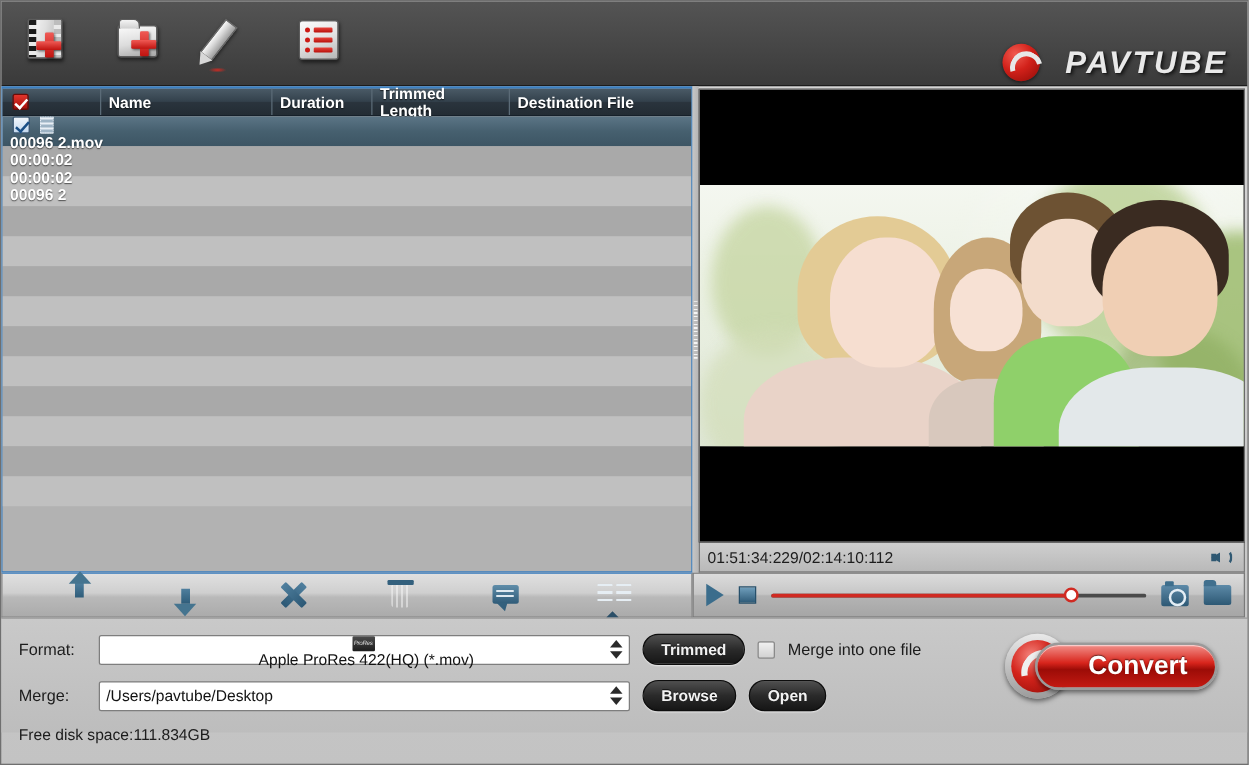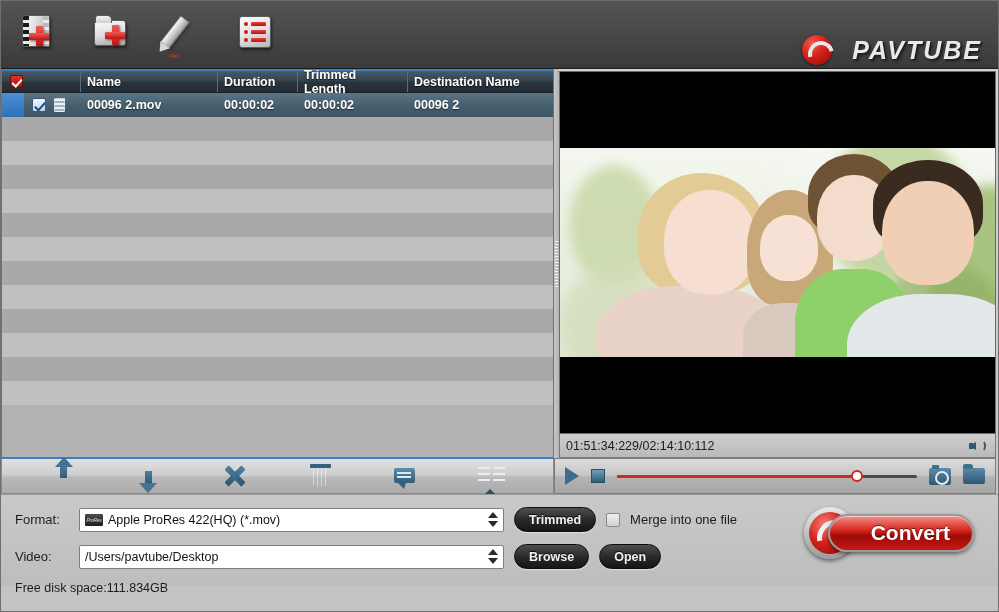--- a/index.html
+++ b/index.html
@@ -173,21 +173,21 @@
   .hdr-chk:after {
     content: ""; position: absolute; left: 3px; top: 1px;
     width: 4px; height: 8px; border: solid #fff; border-width: 0 2px 2px 0;
     transform: rotate(42deg);
   }
 
   #rows { flex: 1; position: relative; overflow: hidden; }
   .drow { display: flex; height: 24px; font-size: 12.5px; }
   .drow.selected {
     background: linear-gradient(180deg,#5c7586 0%,#46606f 50%,#3d5564 100%);
-    color: #fff; font-weight: bold;
+    color: #fff; font-weight: bold; flex-direction: column;
   }
   .drow.selected .cell { text-shadow: 0 1px 1px rgba(0,0,0,.6); }
   .selbar { width: 22px; background: linear-gradient(180deg,#4e8fd6,#2f6fb8); flex: none; }
   .cell { display: flex; align-items: center; padding: 0 6px; }
   .cell.c-check { width: 57px; gap: 8px; padding-left: 8px; }
   .cell.c-name { width: 137px; }
   .cell.c-dur  { width: 80px; }
   .cell.c-trim { width: 110px; }
   .cell.c-dest { flex: 1; }
   .row-chk {
@@ -401,21 +401,21 @@
     border-top: 1px solid #9a9a9a;
     padding: 12px 0 0 14px;
   }
   .srow { display: flex; align-items: center; gap: 10px; margin-bottom: 12px; }
   .slabel { font-size: 13px; color: #1c1c1c; width: 54px; }
   .combo {
     height: 24px; background: #fff; border: 1px solid #7e7e7e; border-radius: 2px;
     display: flex; align-items: center; padding: 0 2px 0 5px;
     font-size: 12.5px; color: #121212; position: relative;
   }
-  .combo.fmt { width: 425px; }
+  .combo.fmt { width: 425px; flex-direction: column; }
   .combo.out { width: 425px; }
   .fmt-badge {
     width: 18px; height: 12px; margin-right: 5px; flex: none; border-radius: 1px;
     background: linear-gradient(180deg,#4c4c4c,#1d1d1d);
     font-size: 5px; color: #ddd; display: flex; align-items: center; justify-content: center;
     overflow: hidden; letter-spacing: -.3px;
   }
   .stepper {
     position: absolute; right: 3px; top: 2px; width: 15px; height: 18px;
     display: flex; flex-direction: column; align-items: center; justify-content: space-around;
@@ -523,21 +523,21 @@
   <div id="main">
 
     <div id="listpane">
       <div id="thead">
         <div class="th c-check">
           <span class="hdr-chk"></span>
         </div>
         <div class="th c-name">Name</div>
         <div class="th c-dur">Duration</div>
         <div class="th c-trim">Trimmed Length</div>
-        <div class="th c-dest">Destination Name</div>
+        <div class="th c-dest">Destination File</div>
       </div>
 
       <div id="rows">
         <div class="drow selected">
           <div class="selbar"></div>
           <div class="cell c-check">
             <span class="row-chk"></span>
             <span class="mini-film"></span>
           </div>
           <div class="cell c-name">00096 2.mov</div>
@@ -635,21 +635,21 @@
             <i class="up"></i>
             <i class="down"></i>
           </i>
       </span>
       <span class="pillbtn">Trimmed</span>
       <span class="mergebox"></span>
       <span class="mergelabel">Merge into one file</span>
     </div>
 
     <div class="srow">
-      <span class="slabel">Video:</span>
+      <span class="slabel">Merge:</span>
       <span class="combo out">
         <span>/Users/pavtube/Desktop</span>
         <i class="stepper">
             <i class="up"></i>
             <i class="down"></i>
           </i>
       </span>
       <span class="pillbtn">Browse</span>
       <span class="pillbtn">Open</span>
     </div>

